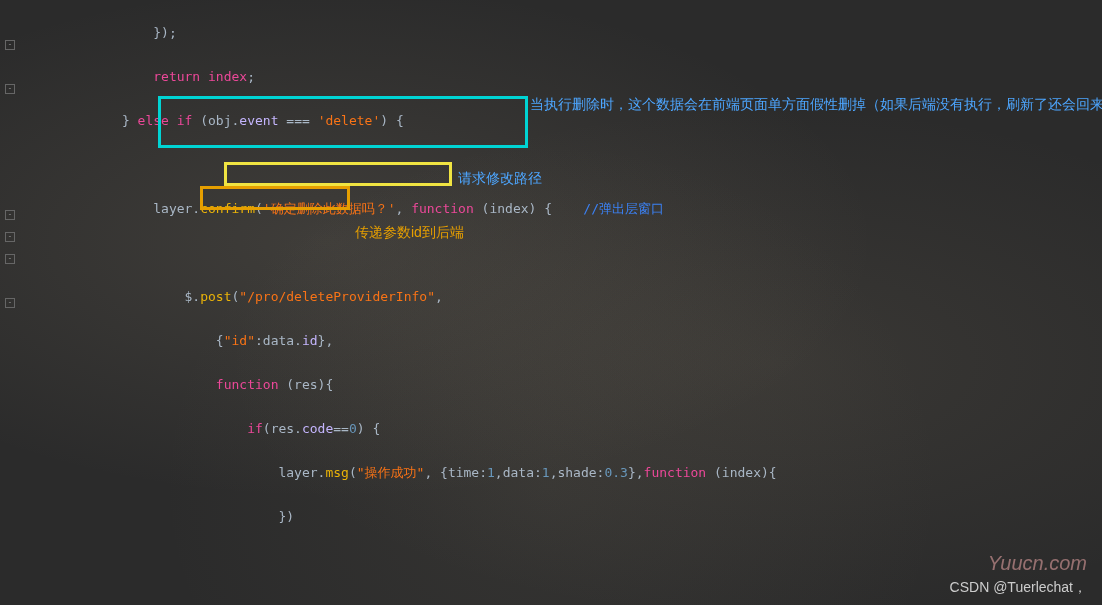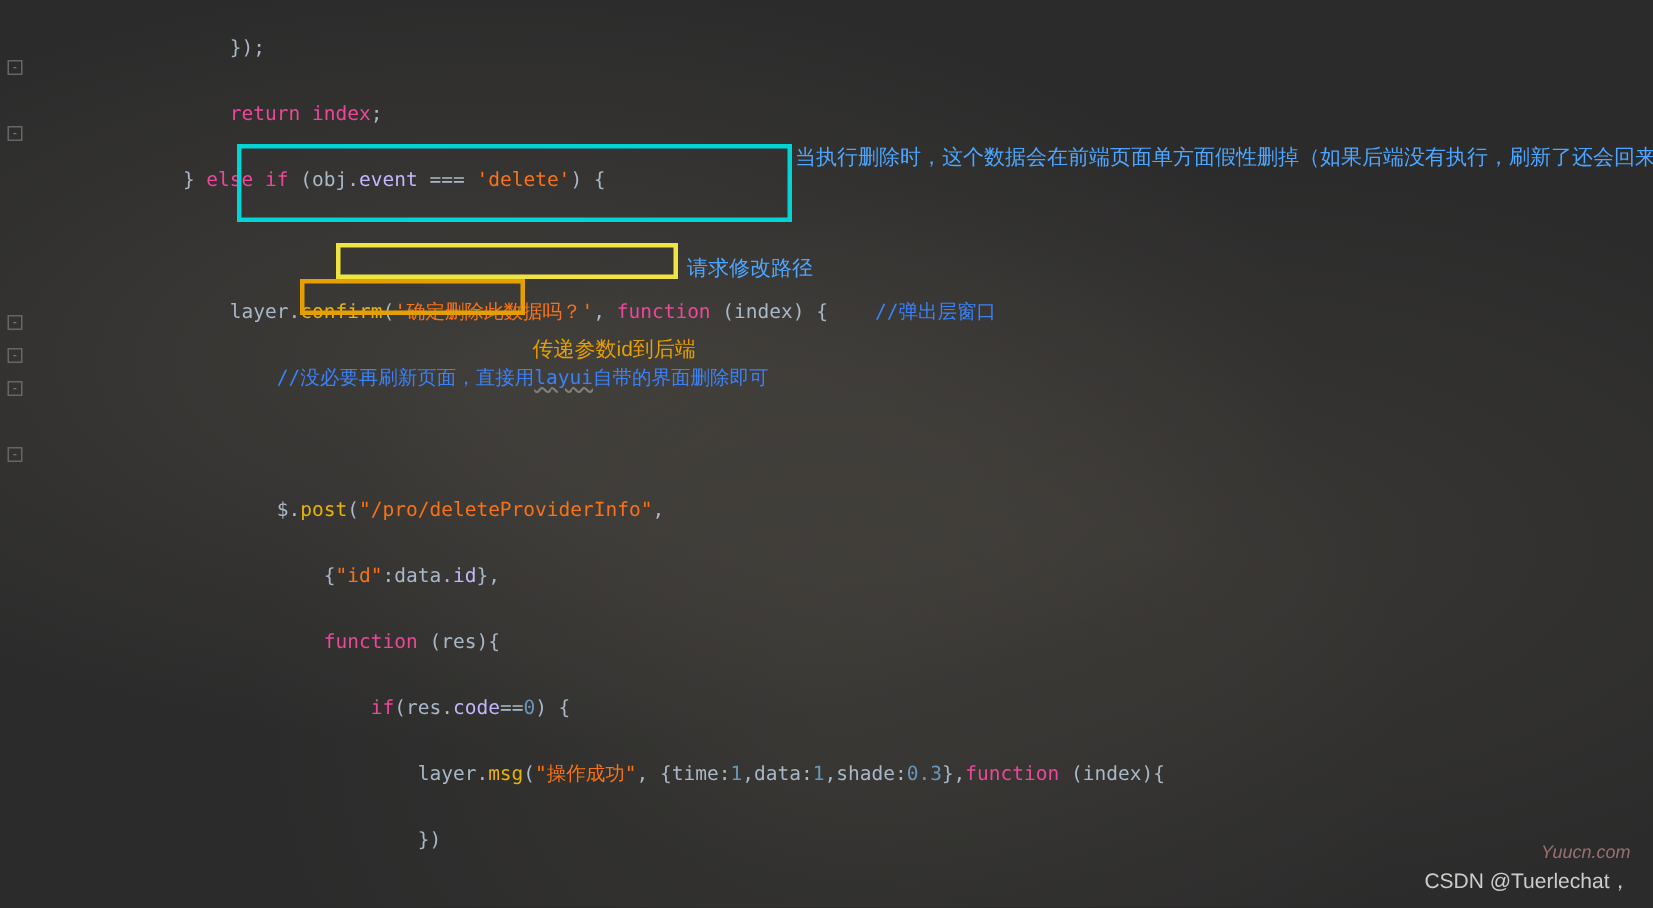--- a/index.html
+++ b/index.html
@@ -86,21 +86,21 @@
       font-size: 14px;
       margin-top: 31px;
     }
     
     .watermark {
       position: absolute;
       right: 15px;
       bottom: 30px;
       color: rgba(255,180,180,0.5);
       font-family: sans-serif;
-      font-size: 12px;
+      font-size: 20px;
       font-style: italic;
     }
     .attribution {
       position: absolute;
       right: 15px;
       bottom: 8px;
       color: #ccc;
       font-family: sans-serif;
       font-size: 14px;
     }
@@ -119,21 +119,20 @@
     <div class="fold-marker" style="top:232px;">-</div>
     <div class="fold-marker" style="top:254px;">-</div>
     <div class="fold-marker" style="top:298px;">-</div>
   </div>
   <div class="code-area">
 <div class="line"><span>                });</span></div>
 <div class="line">                <span class="kw">return</span> <span class="kw">index</span>;</div>
 <div class="line"><span>            } </span><span class="kw">else</span> <span class="kw">if</span><span> (obj.</span><span class="prop">event</span><span> === </span><span class="str">'delete'</span><span>) {</span></div>
 <div class="line"></div>
 <div class="line"><span>                layer.</span><span class="fn">confirm</span><span>(</span><span class="str">'确定删除此数据吗？'</span><span>, </span><span class="kw">function</span><span> (index) {    </span><span class="com">//弹出层窗口</span></div>
-<div class="line">                    <span class="com">//没必要再刷新页面，直接用</span><span class="com underline-wave">layui</span><span class="com">自带的界面删除即可</span></div>
 <div class="line"></div>
 <div class="line"><span>                    $.</span><span class="fn">post</span><span>(</span><span class="str">"/pro/deleteProviderInfo"</span><span>,</span></div>
 <div class="line"><span>                        {</span><span class="str">"id"</span><span>:data.</span><span class="prop">id</span><span>},</span></div>
 <div class="line">                        <span class="kw">function</span><span> (res){</span></div>
 <div class="line">                            <span class="kw">if</span><span>(res.</span><span class="prop">code</span><span>==</span><span class="num">0</span><span>) {</span></div>
 <div class="line"><span>                                layer.</span><span class="fn">msg</span><span>(</span><span class="str">"操作成功"</span><span>, {</span><span>time</span>:<span class="num">1</span>,<span>data</span>:<span class="num">1</span>,<span>shade</span>:<span class="num">0.3</span><span>},</span><span class="kw">function</span><span> (index){</span></div>
 <div class="line"><span>                                })</span></div>
 
 
 

